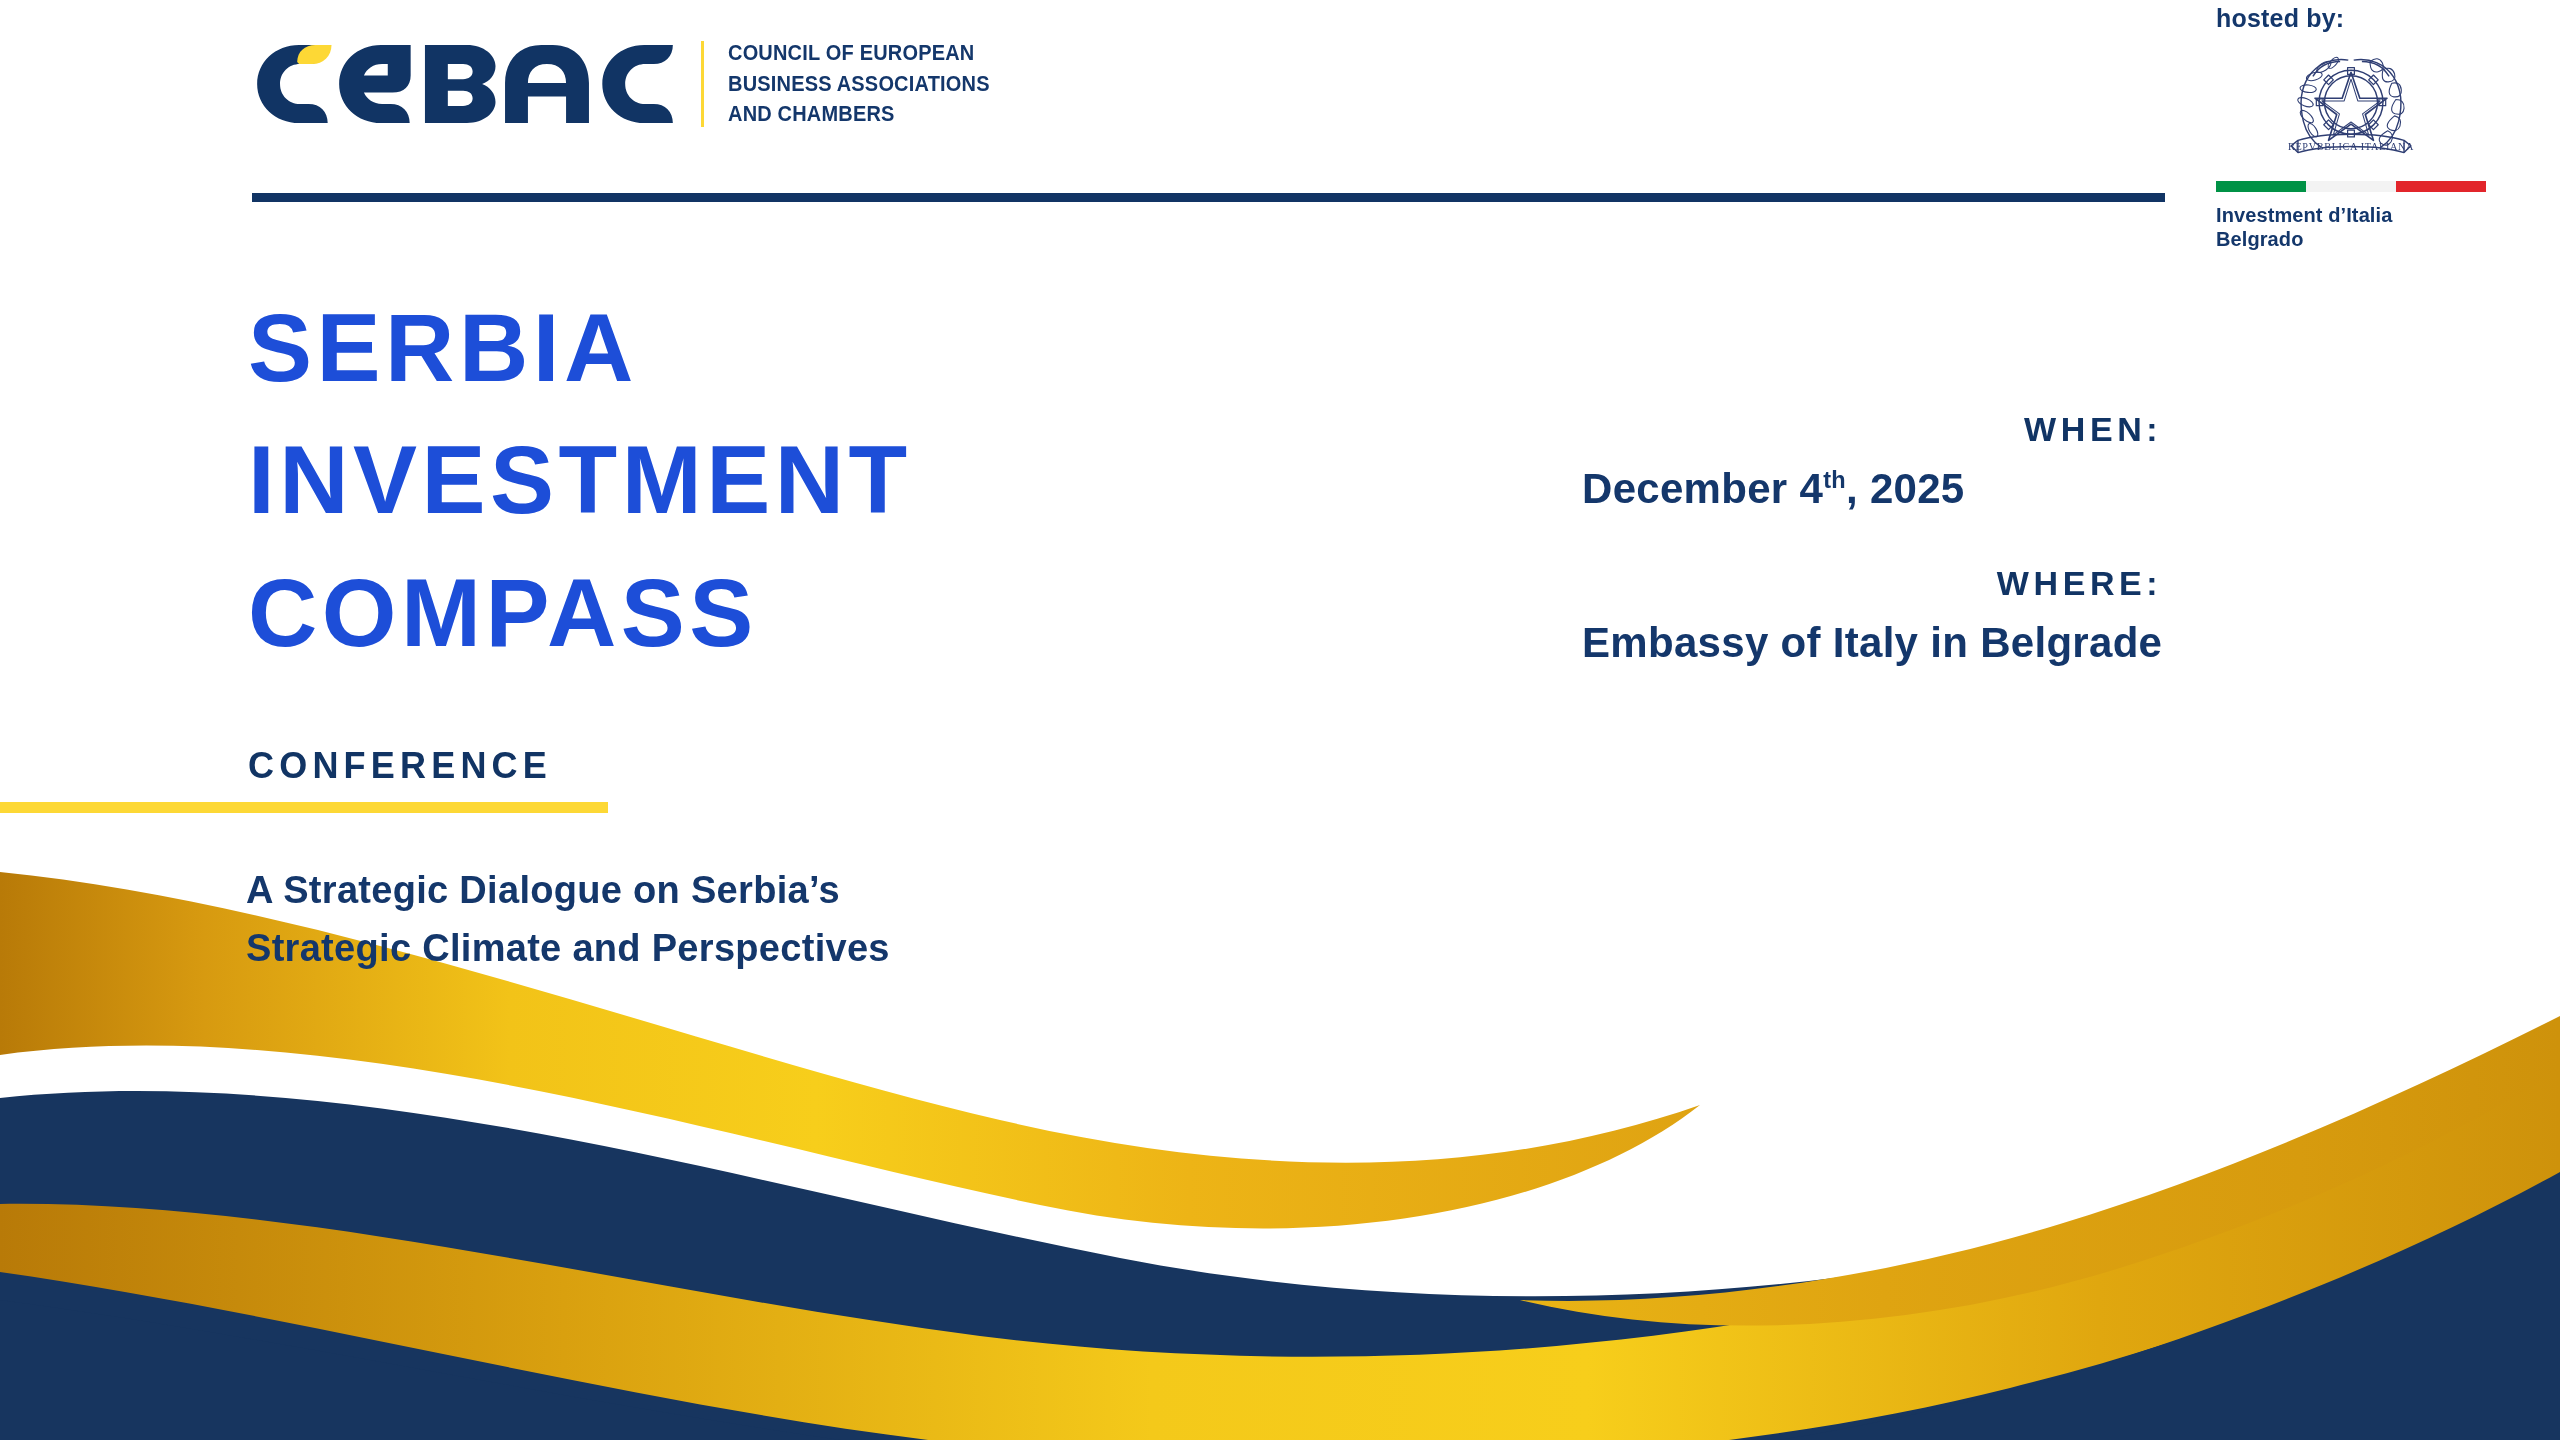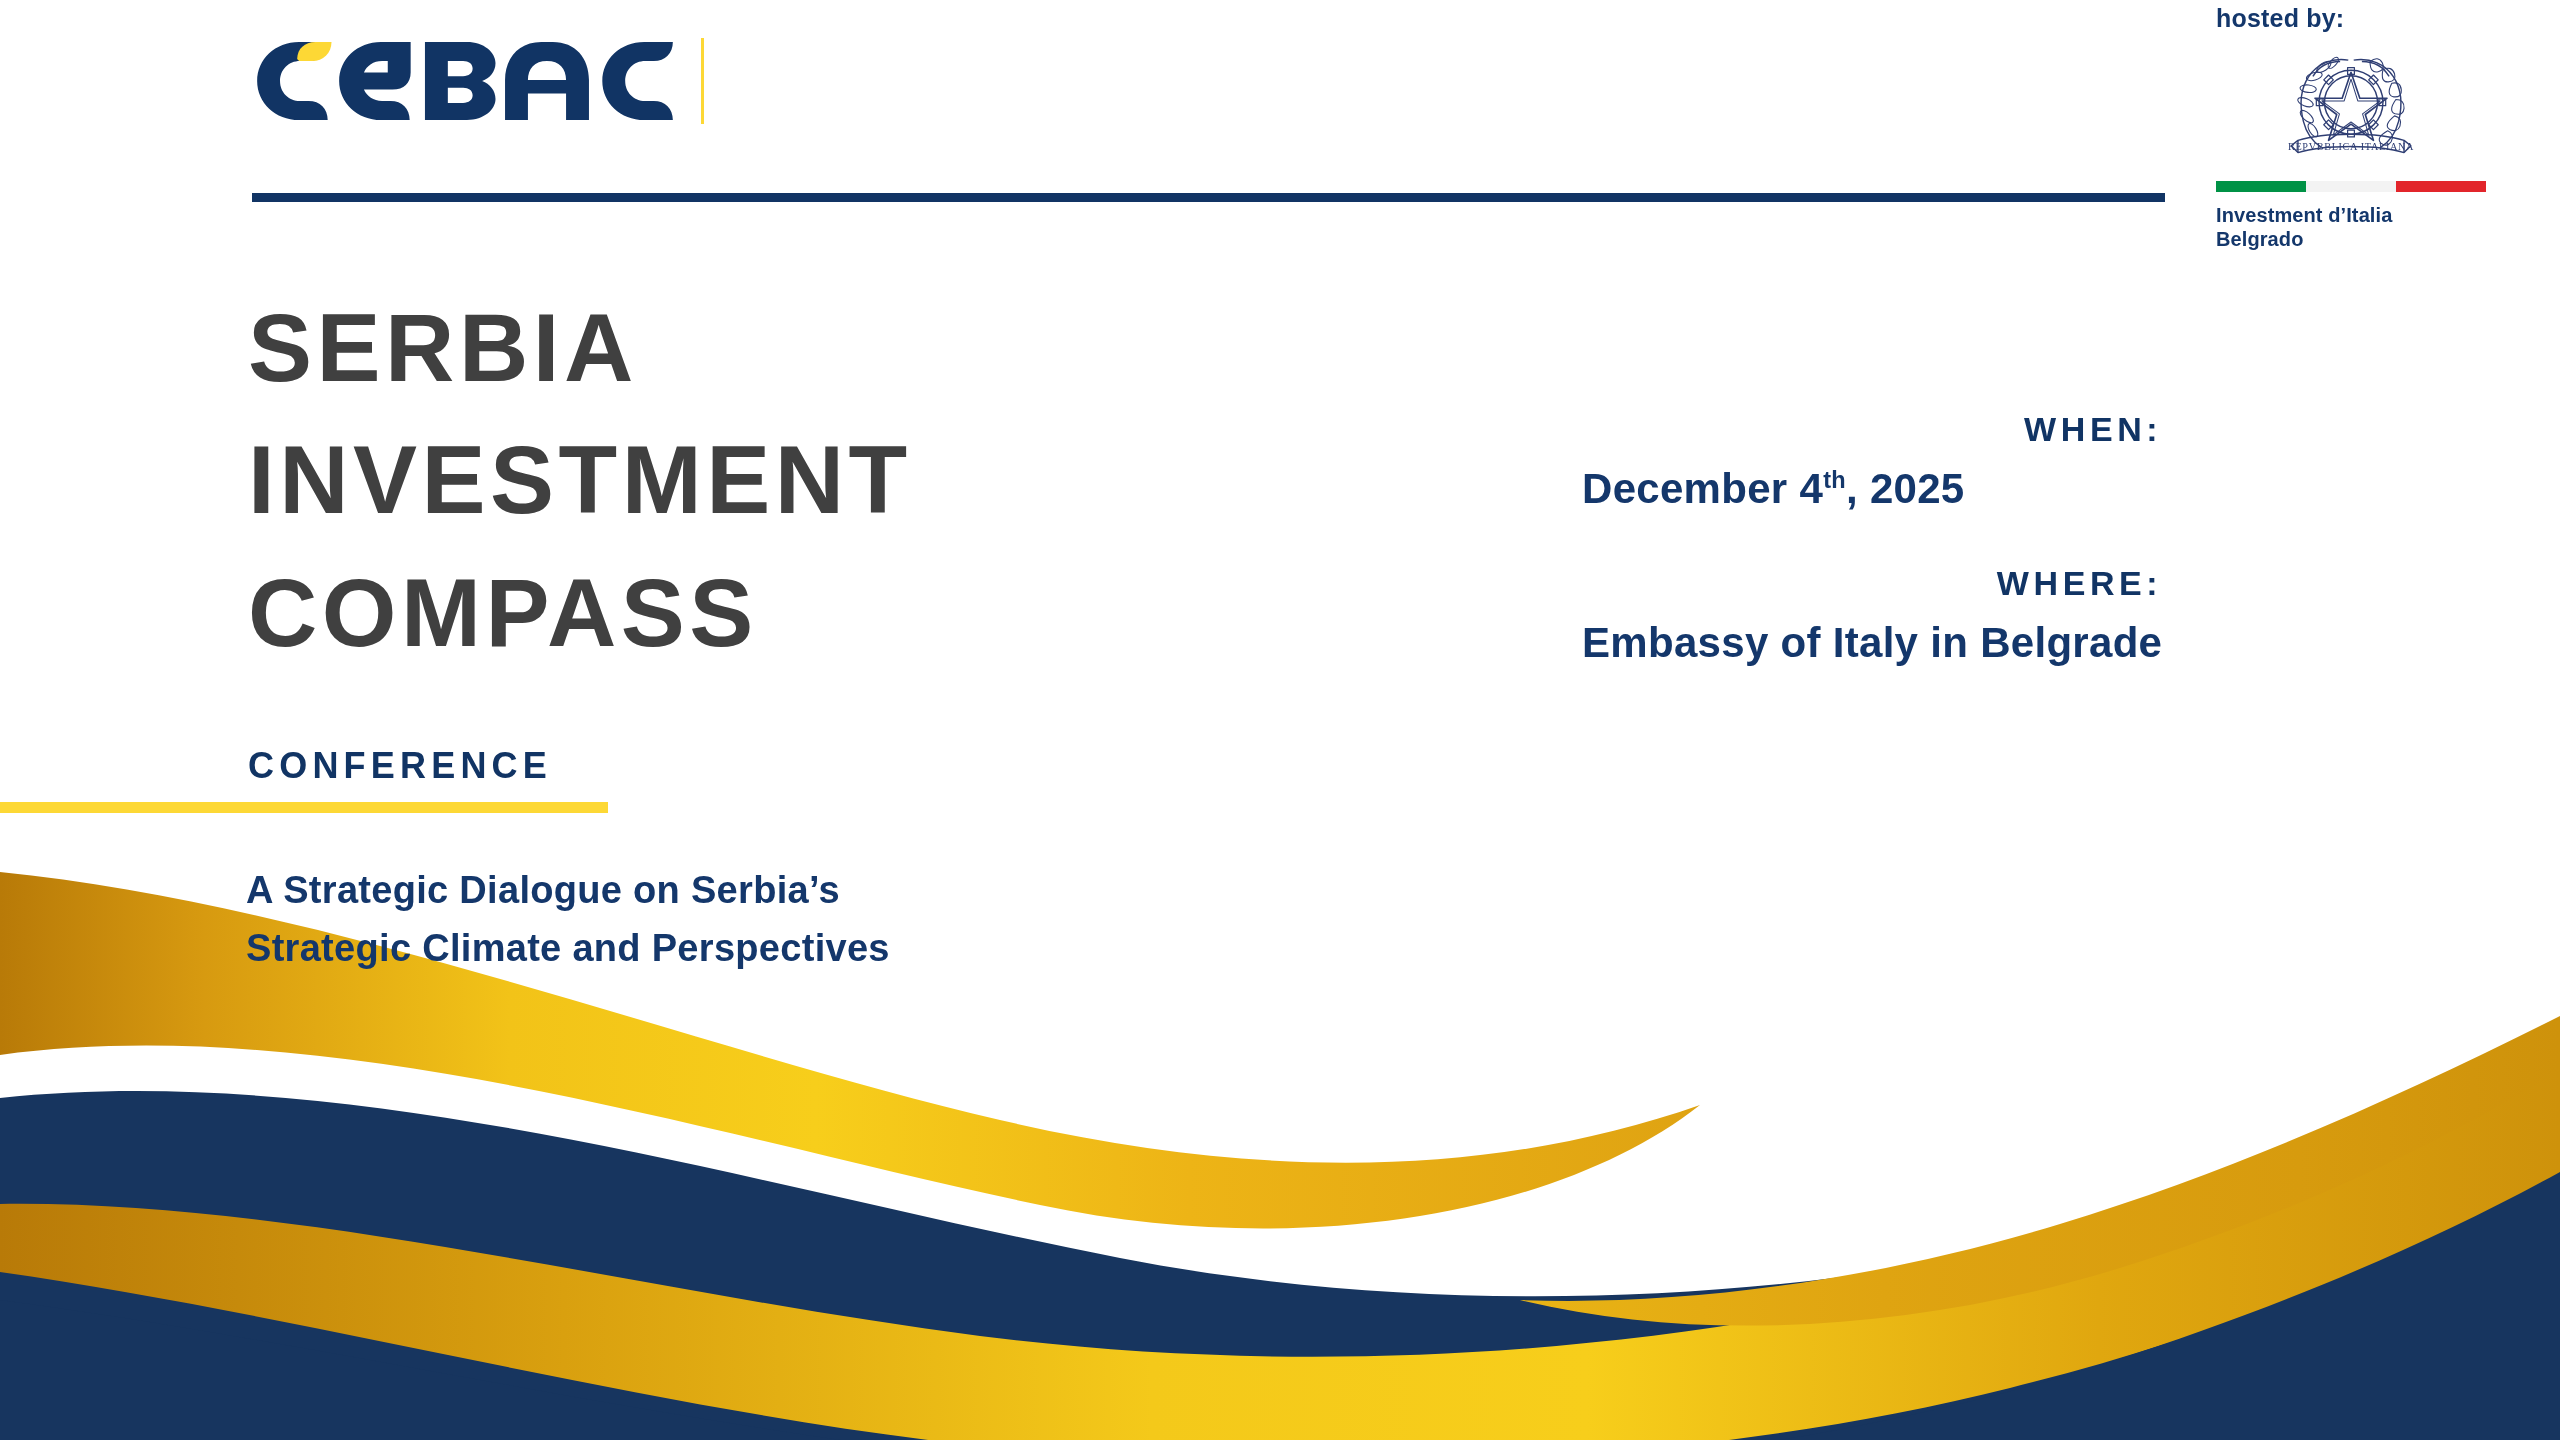--- a/index.html
+++ b/index.html
@@ -43,21 +43,21 @@
   .tri-w{flex:1;background:#f3f3f3;}
   .tri-r{flex:1;background:#E2252B;}
   .hosted-name{
     margin-top:11px;font-size:20px;font-weight:bold;color:#14376B;
     line-height:1.22;letter-spacing:.1px;
   }
 
   
   .title{
     position:absolute;left:248px;top:282px;z-index:5;
-    font-size:96px;font-weight:bold;color:#404040;
+    font-size:96px;font-weight:bold;color:#1d4ed8;
     letter-spacing:4.5px;line-height:1.38;
     text-transform:uppercase;
   }
   .title .tl{display:block;white-space:nowrap;}
 
   
   .kicker{
     position:absolute;left:248px;top:745px;z-index:5;
     font-size:36px;font-weight:bold;color:#113464;
     letter-spacing:5.2px;text-transform:uppercase;
@@ -163,20 +163,25 @@
         <path d="M408,2 C383,2 364,20 364,43 C364,66 383,84 408,84 L438,84
                  C438,72 430,64 418,64 L409,64 C397,64 388,55 388,43
                  C388,31 397,22 409,22 L418,22 C430,22 438,14 438,2 Z"></path>
       </g>
 
       <path d="M44,20 C44,9 52,2 63,2 L80,2 C80,14 71,22 60,22 L46,22 Z" fill="#FDD835"></path>
     </svg>
 
     <div class="logo-divider"></div>
 
+    <div>
+      <div class="logo-tagline">COUNCIL OF EUROPEAN</div>
+      <div class="logo-tagline">BUSINESS ASSOCIATIONS</div>
+      <div class="logo-tagline">AND CHAMBERS</div>
+    </div>
   </div>
 
   <div class="hrule"></div>
 
   <div class="hosted">
     <div class="hosted-label">hosted by:</div>
 
     <svg class="emblem" viewBox="0 0 200 200">
       <g fill="none" stroke="#2F3E73" stroke-width="2.1" stroke-linejoin="round">
 

